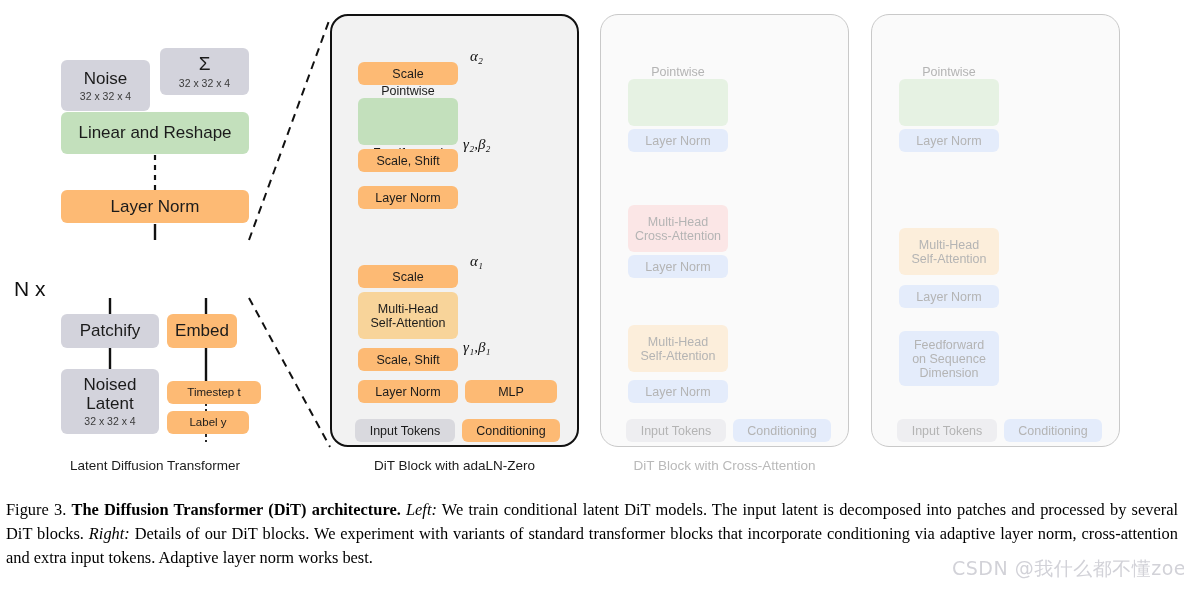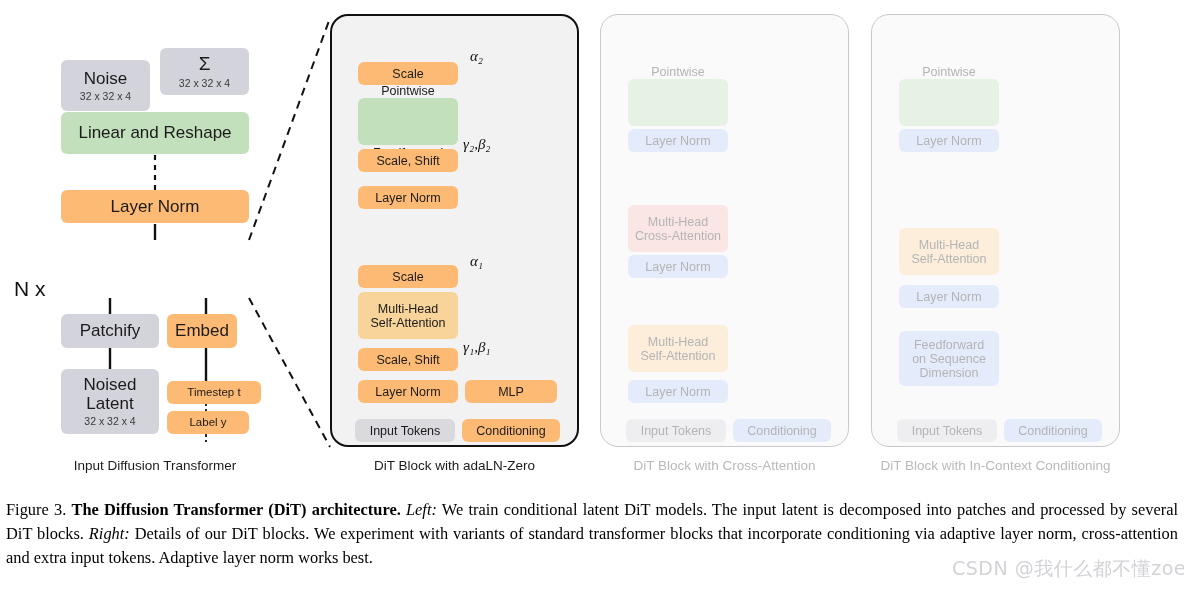--- a/index.html
+++ b/index.html
@@ -292,21 +292,21 @@
   </div>
 
   <div class="box c-blue" style="left:167px; top:381px; width:94px; height:23px; font-size:11.5px;">
     <span>Timestep t</span>
   </div>
 
   <div class="box c-blue" style="left:167px; top:411px; width:82px; height:23px; font-size:11.5px;">
     <span>Label y</span>
   </div>
 
-  <div class="panel-label" style="left:10px; top:458px; width:290px;">Input Diffusion Transformer</div>
+  <div class="panel-label" style="left:10px; top:458px; width:290px;">Latent Diffusion Transformer</div>
 
   <div class="panel primary" style="left:330px; top:14px; width:249px; height:433px;"></div>
 
   <div class="box c-blue" style="left:358px; top:62px; width:100px; height:23px; font-size:12.5px;">
     <span>Scale</span>
   </div>
 
   <div class="box c-green" style="left:358px; top:98px; width:100px; height:47px; font-size:12.5px;">
     <span>Pointwise</span>
     <span>Feedforward</span>
@@ -426,21 +426,20 @@
 
     <div class="box c-lightgrey" style="left:897px; top:419px; width:100px; height:23px; font-size:12.5px;">
       <span>Input Tokens</span>
     </div>
 
     <div class="box c-blue" style="left:1004px; top:419px; width:98px; height:23px; font-size:12.5px;">
       <span>Conditioning</span>
     </div>
   </div>
 
-  <div class="panel-label dim" style="left:856px; top:458px; width:279px;">DiT Block with In-Context Conditioning</div>
 
   <div class="caption">
     <span>Figure 3.</span>
     <b>The Diffusion Transformer (DiT) architecture.</b>
     <i>Left:</i><span> We train conditional latent DiT models. The input latent is decomposed into patches and processed by several DiT blocks. </span><i>Right:</i><span> Details of our DiT blocks. We experiment with variants of standard transformer blocks that incorporate conditioning via adaptive layer norm, cross-attention and extra input tokens. Adaptive layer norm works best.</span>
   </div>
 
   <div class="watermark">CSDN @我什么都不懂zoey</div>
 
 </div>

